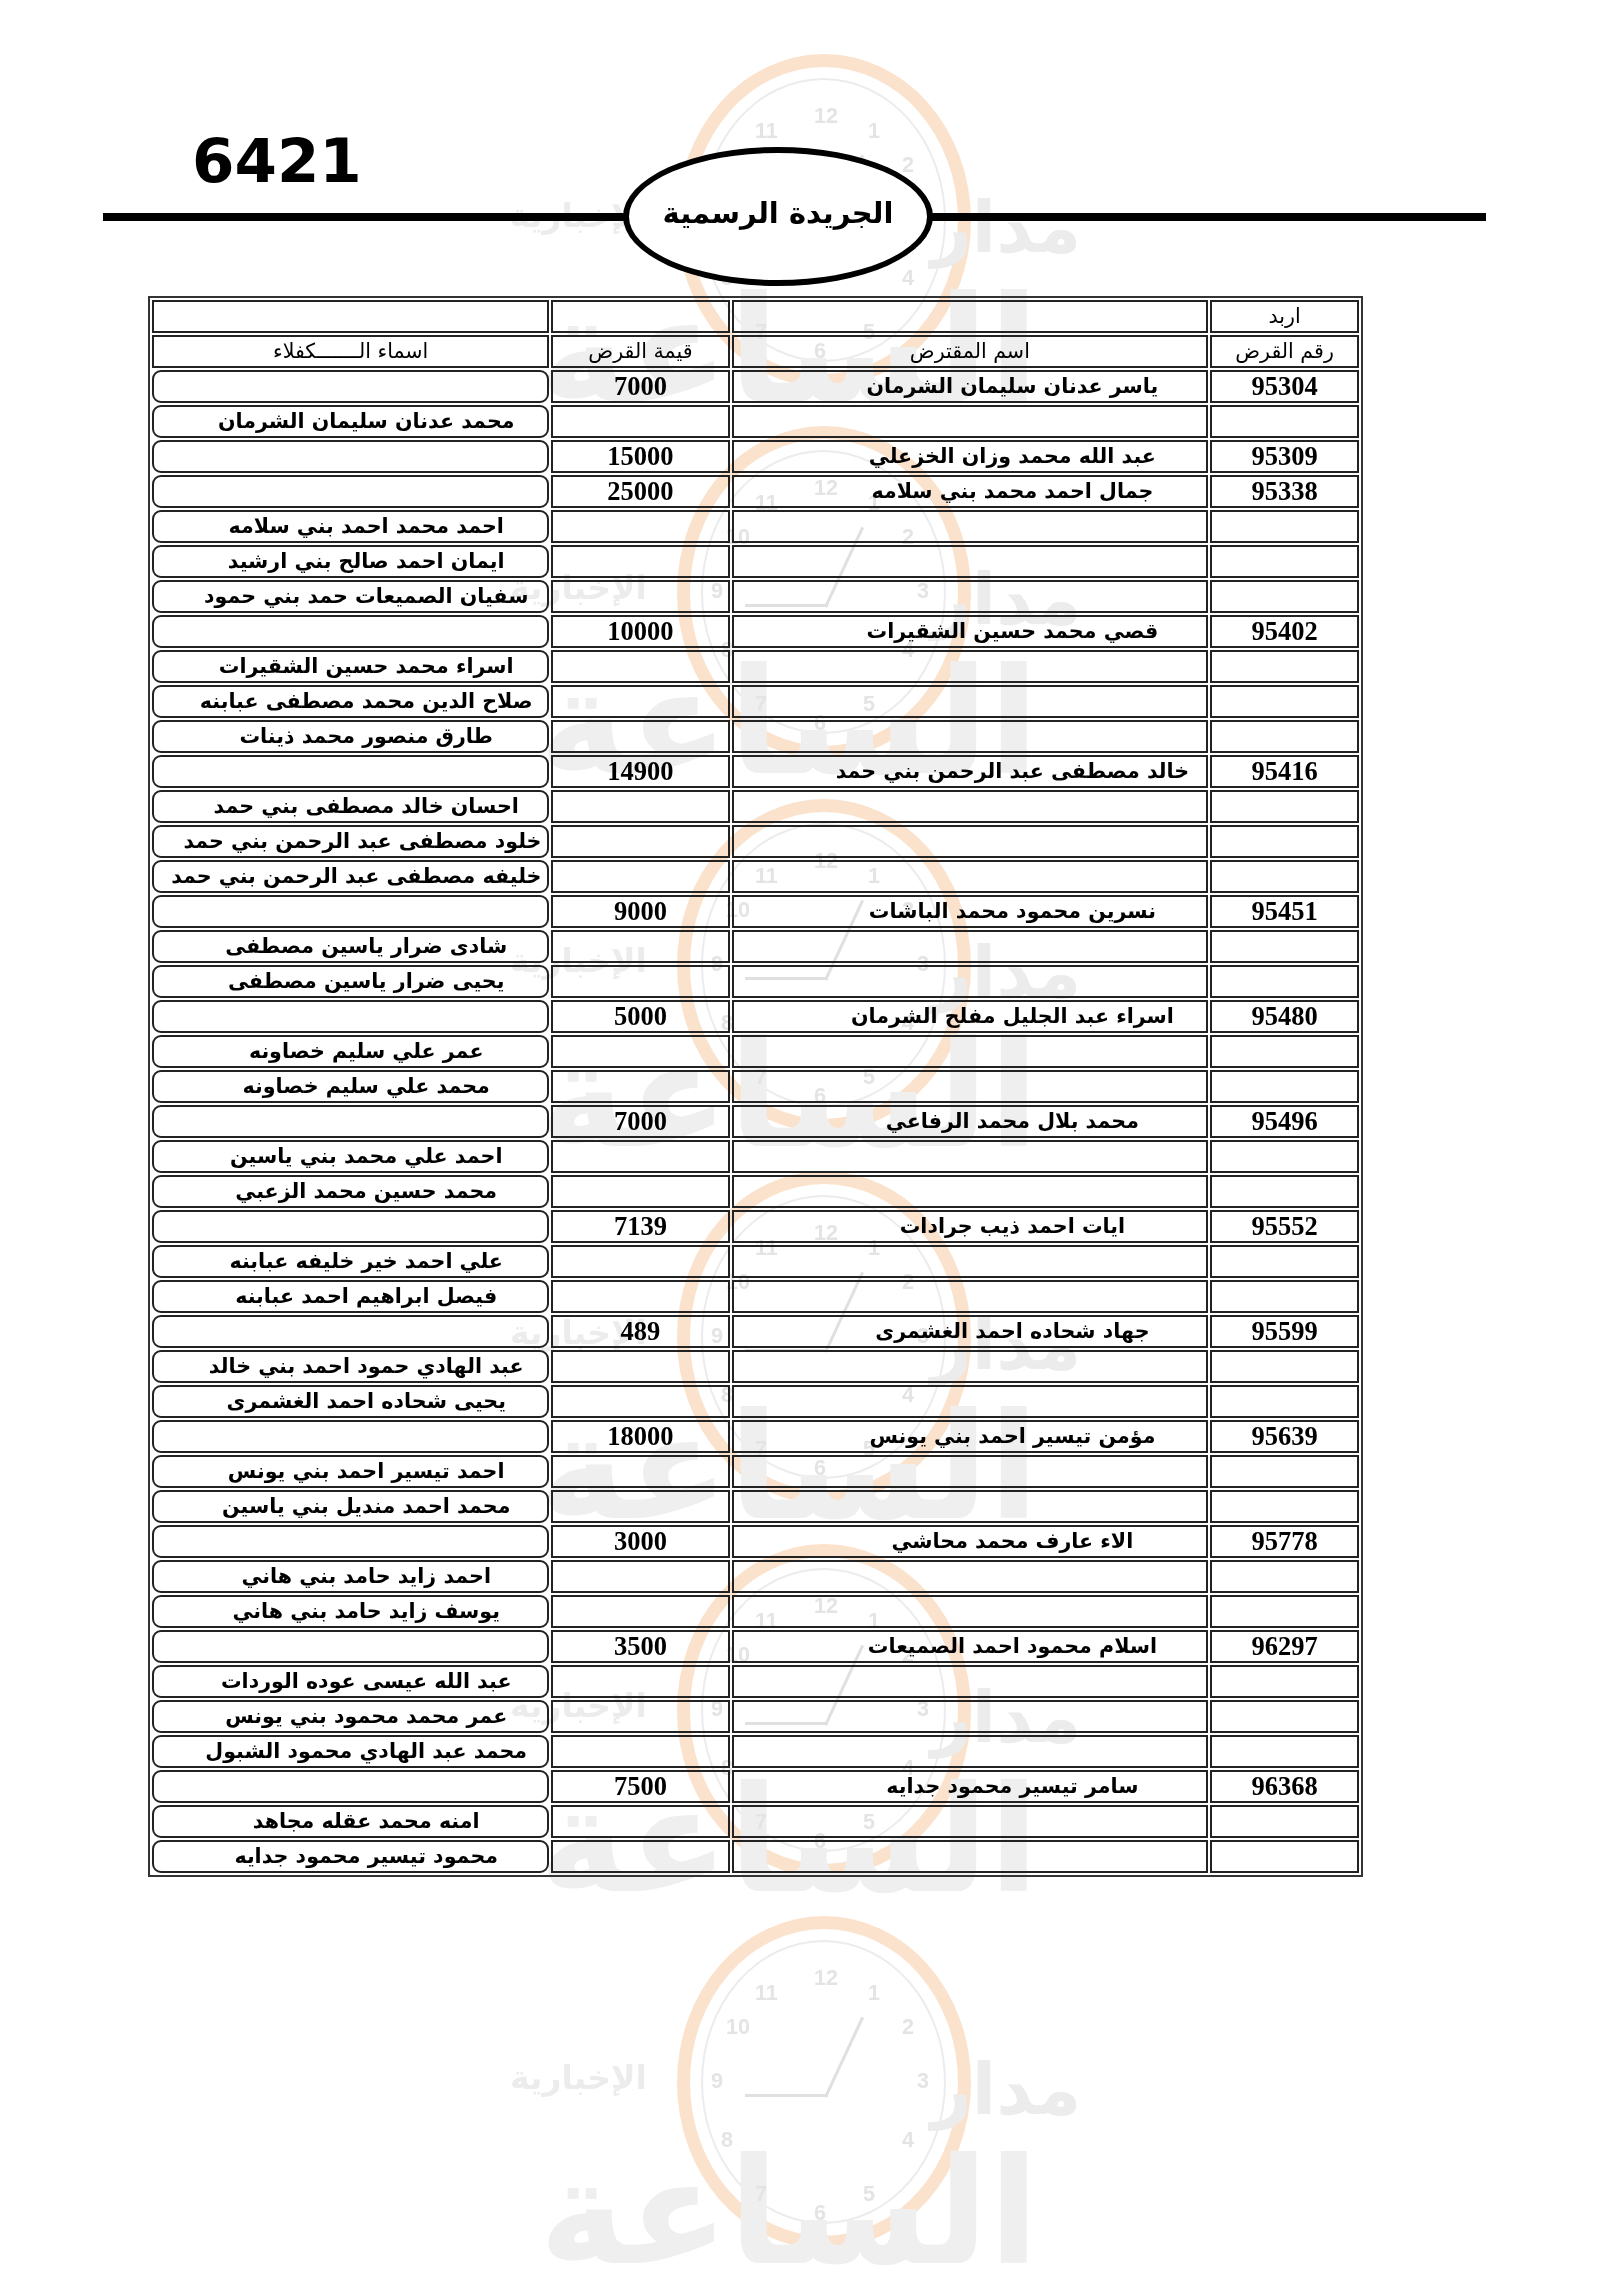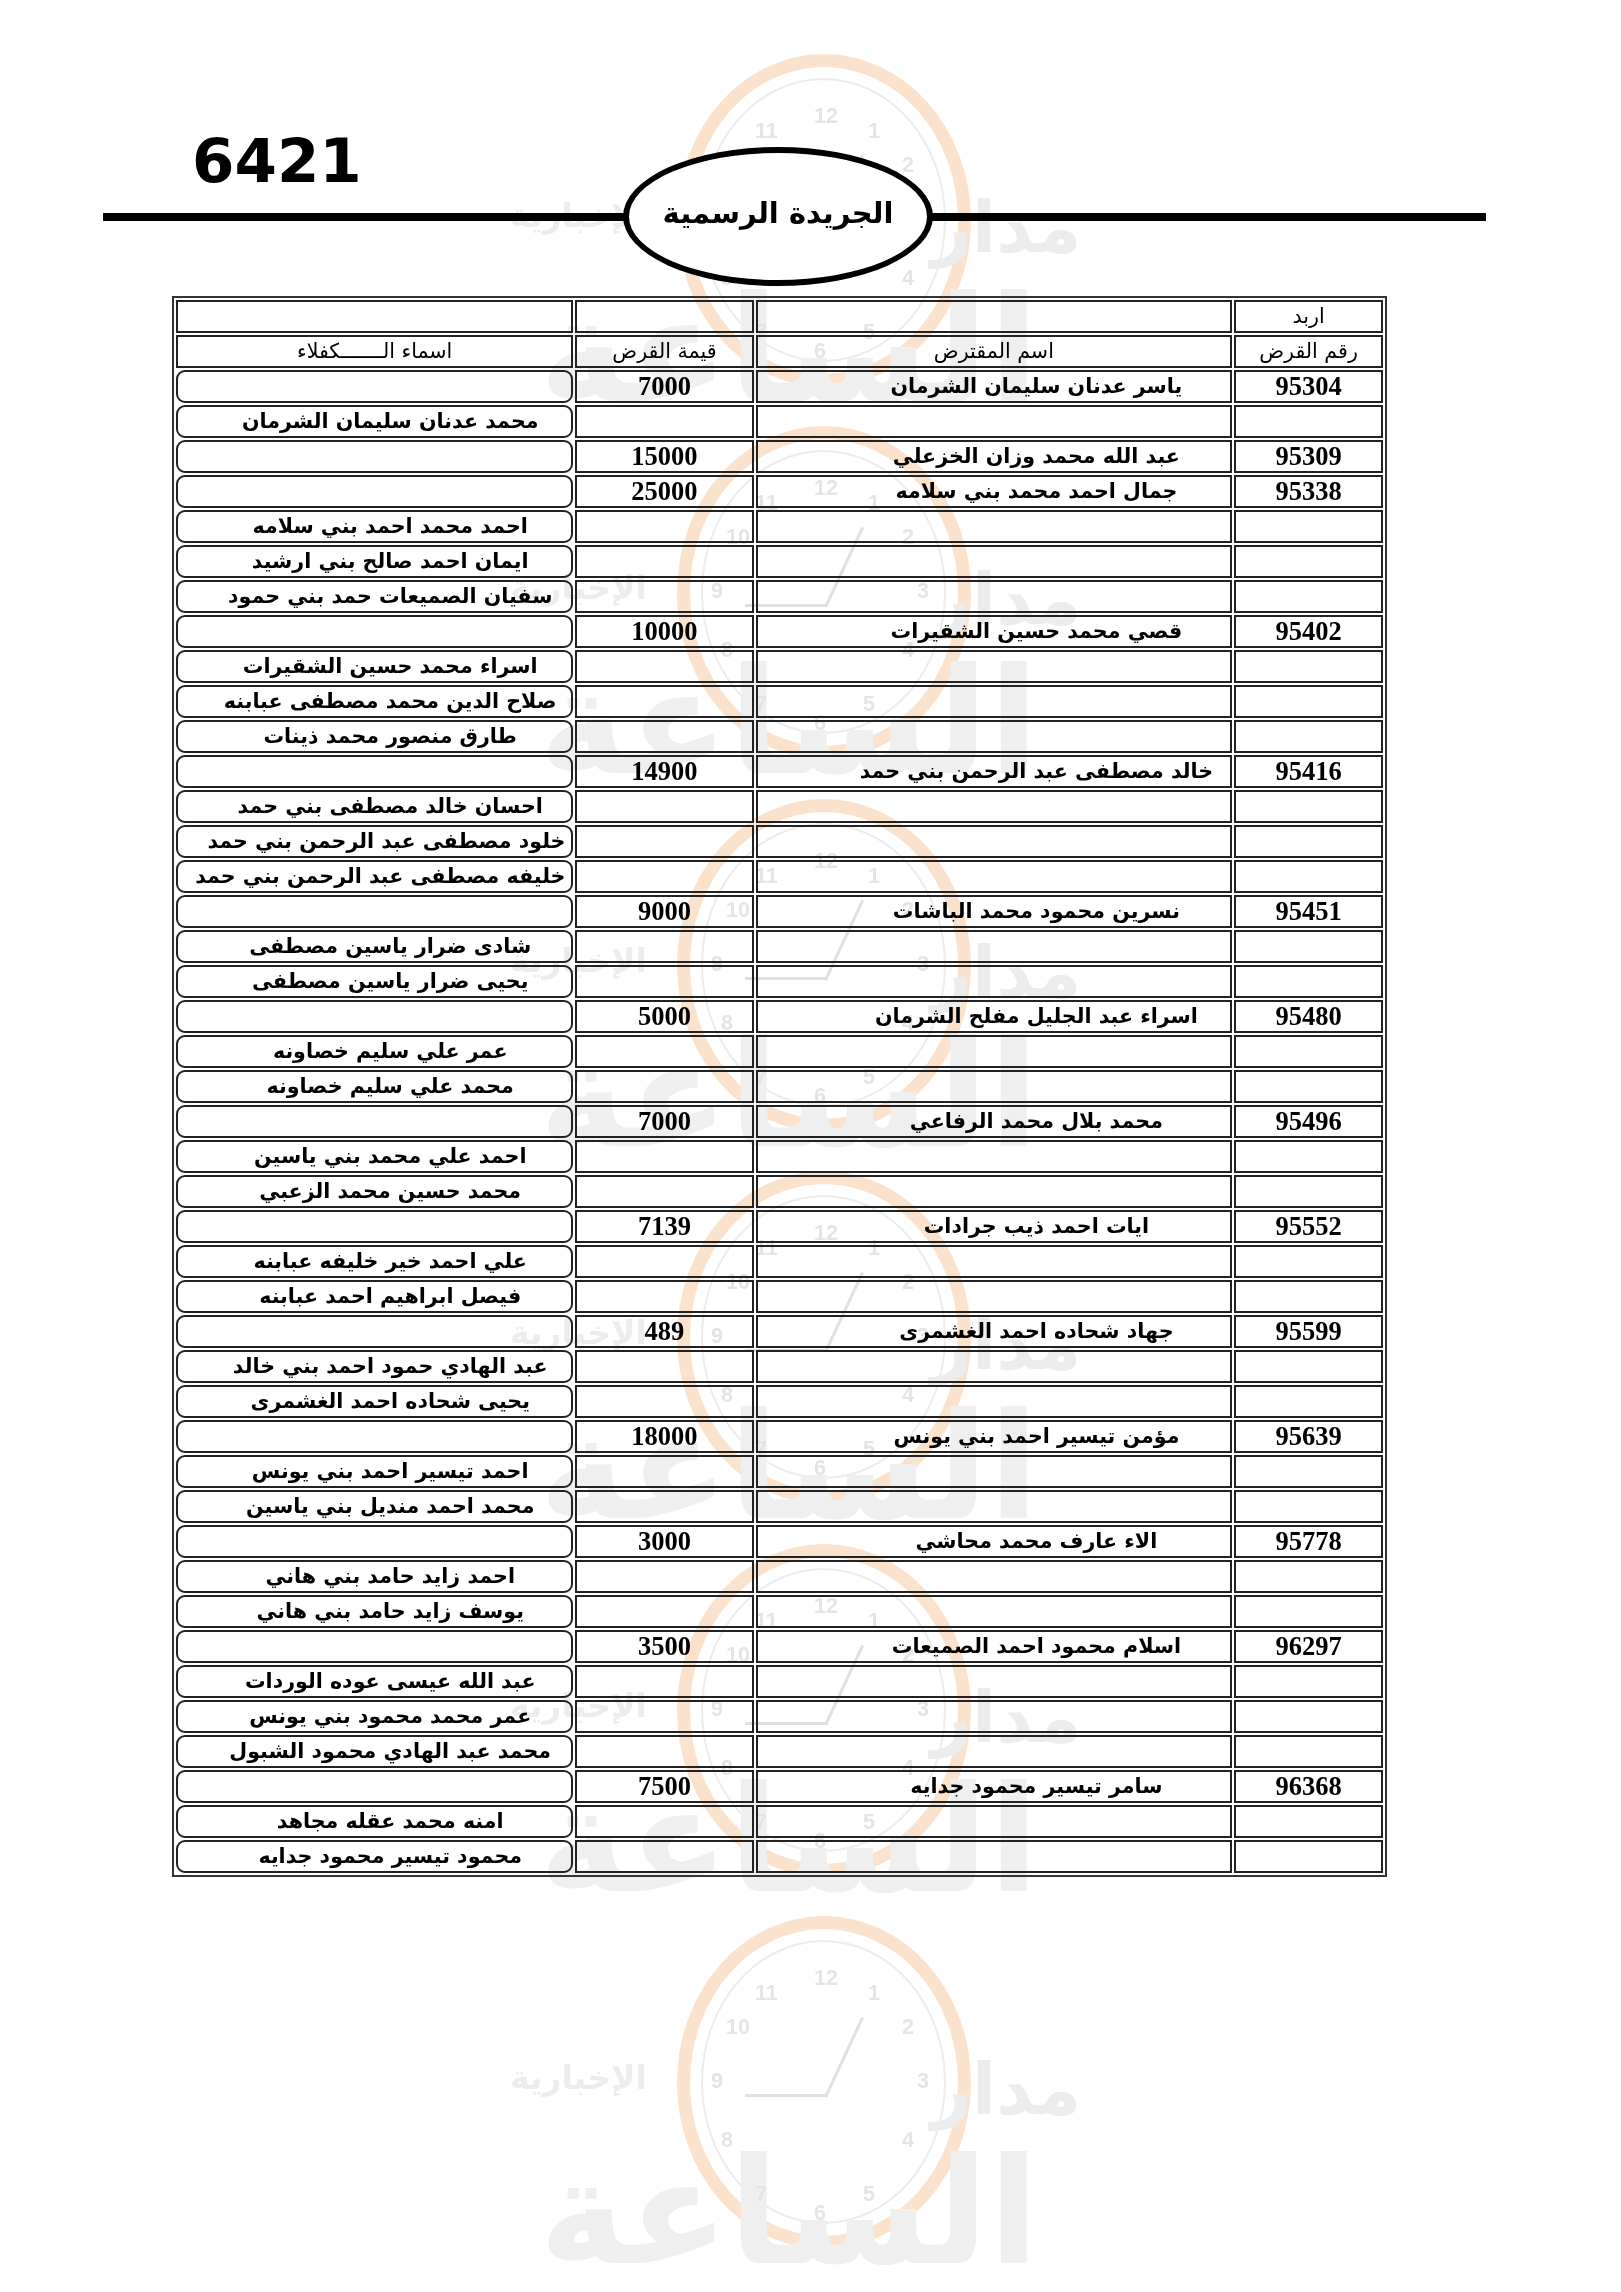--- a/index.html
+++ b/index.html
@@ -18,21 +18,21 @@
   .wm .brand3 { position:absolute; left:29px; top:265px; font-size:147px; font-weight:bold; color:#efefef; direction:rtl; letter-spacing:-3.9px; }
 
   
   .page-number { position:absolute; left:192px; top:125px; font-size:61px; font-weight:bold; font-family:"DejaVu Sans", sans-serif; z-index:2; direction:rtl; }
   .rule { position:absolute; left:103px; top:213px; width:1383px; height:7.8px; background:#000; z-index:2; }
   .oval { position:absolute; left:623px; top:147px; width:310px; height:139px; border:6.9px solid #000; border-radius:50%;
           background:#fff; box-sizing:border-box; z-index:3; display:flex; align-items:center; justify-content:center; }
   .oval span { font-size:29px; font-weight:bold; font-family:"DejaVu Sans", sans-serif; direction:rtl; margin-top:-7.8px; }
 
   
-  .tbl { position:absolute; left:172px; top:296px; width:1215px; border-collapse:separate; border-spacing:2px;
+  .tbl { position:absolute; left:148px; top:296px; width:1215px; border-collapse:separate; border-spacing:2px;
          border:2px solid #333; background:#fff; z-index:2; direction:rtl; table-layout:fixed; background-color:rgba(255,255,255,0); }
   .tbl td { border:2px solid #222; height:33px; padding:0 5.9px; box-sizing:border-box; text-align:center; vertical-align:middle;
             font-family:"DejaVu Sans", sans-serif; font-weight:bold; font-size:20.6px; line-height:1; white-space:nowrap; overflow:hidden; }
   .tbl td.num { font-family:"Liberation Serif", serif; font-size:26.5px; font-weight:bold; }
   .tbl .hdr td { font-weight:normal; font-size:20.6px; }
   .tbl .hdr td.city { text-align:center; }
   .col-id { width:147px; }
   .col-name { width:470px; }
   .col-amt { width:176px; }
   .col-guar { width:392px; }

